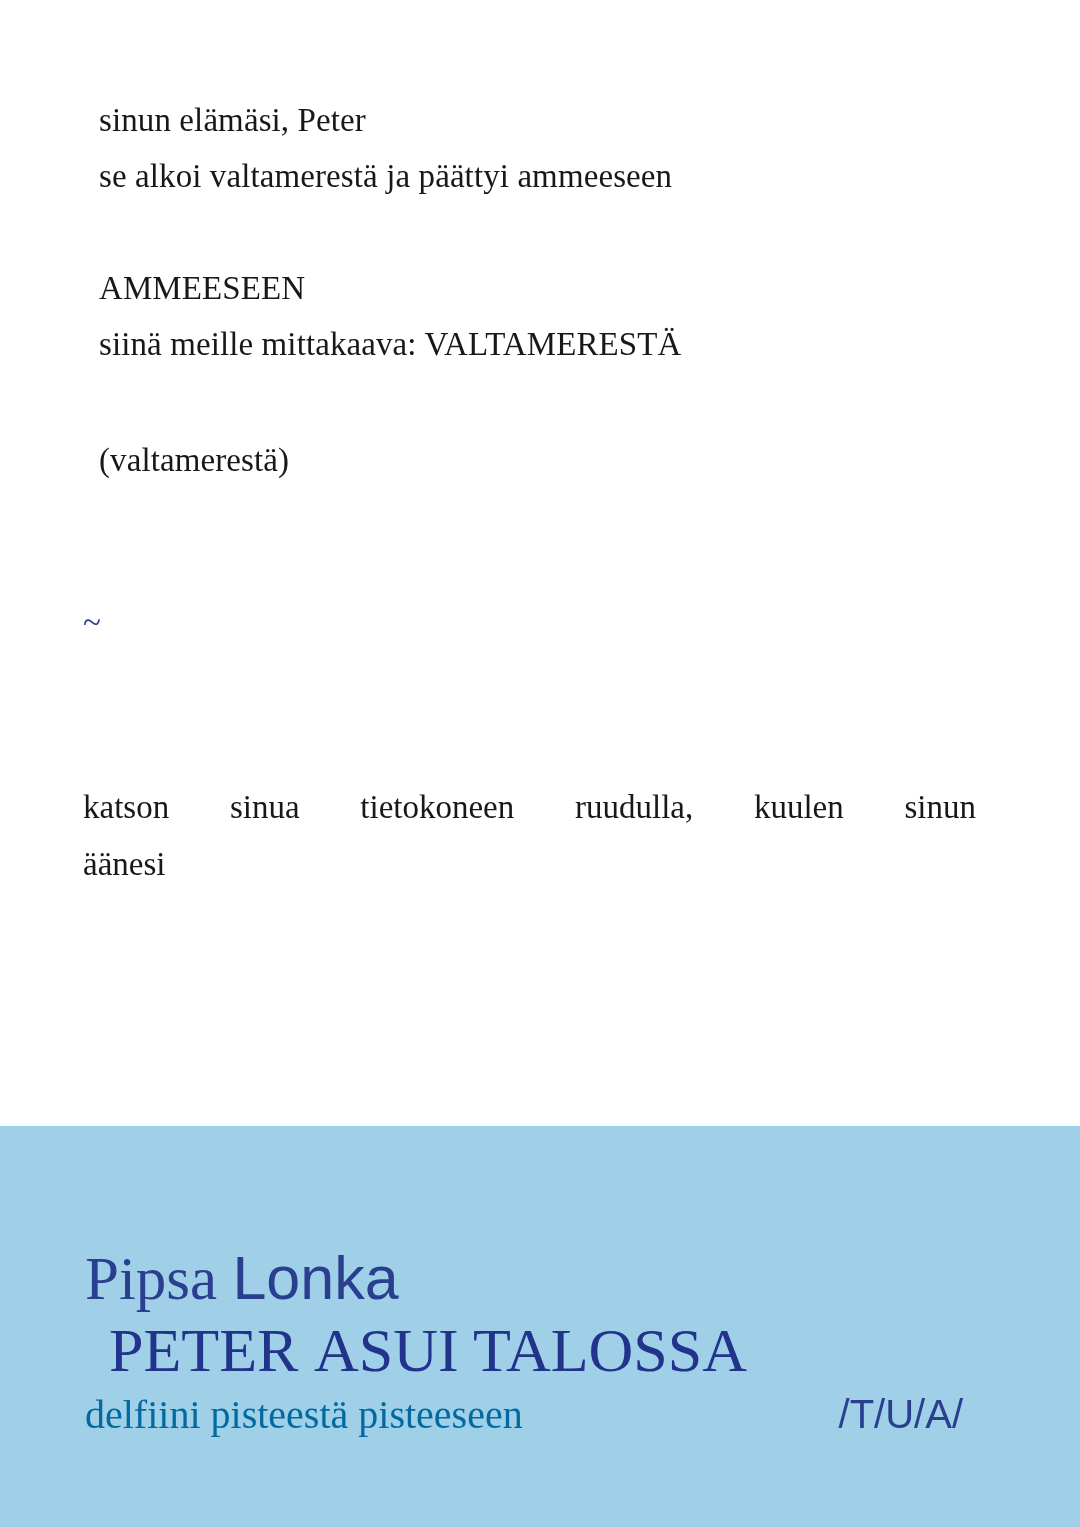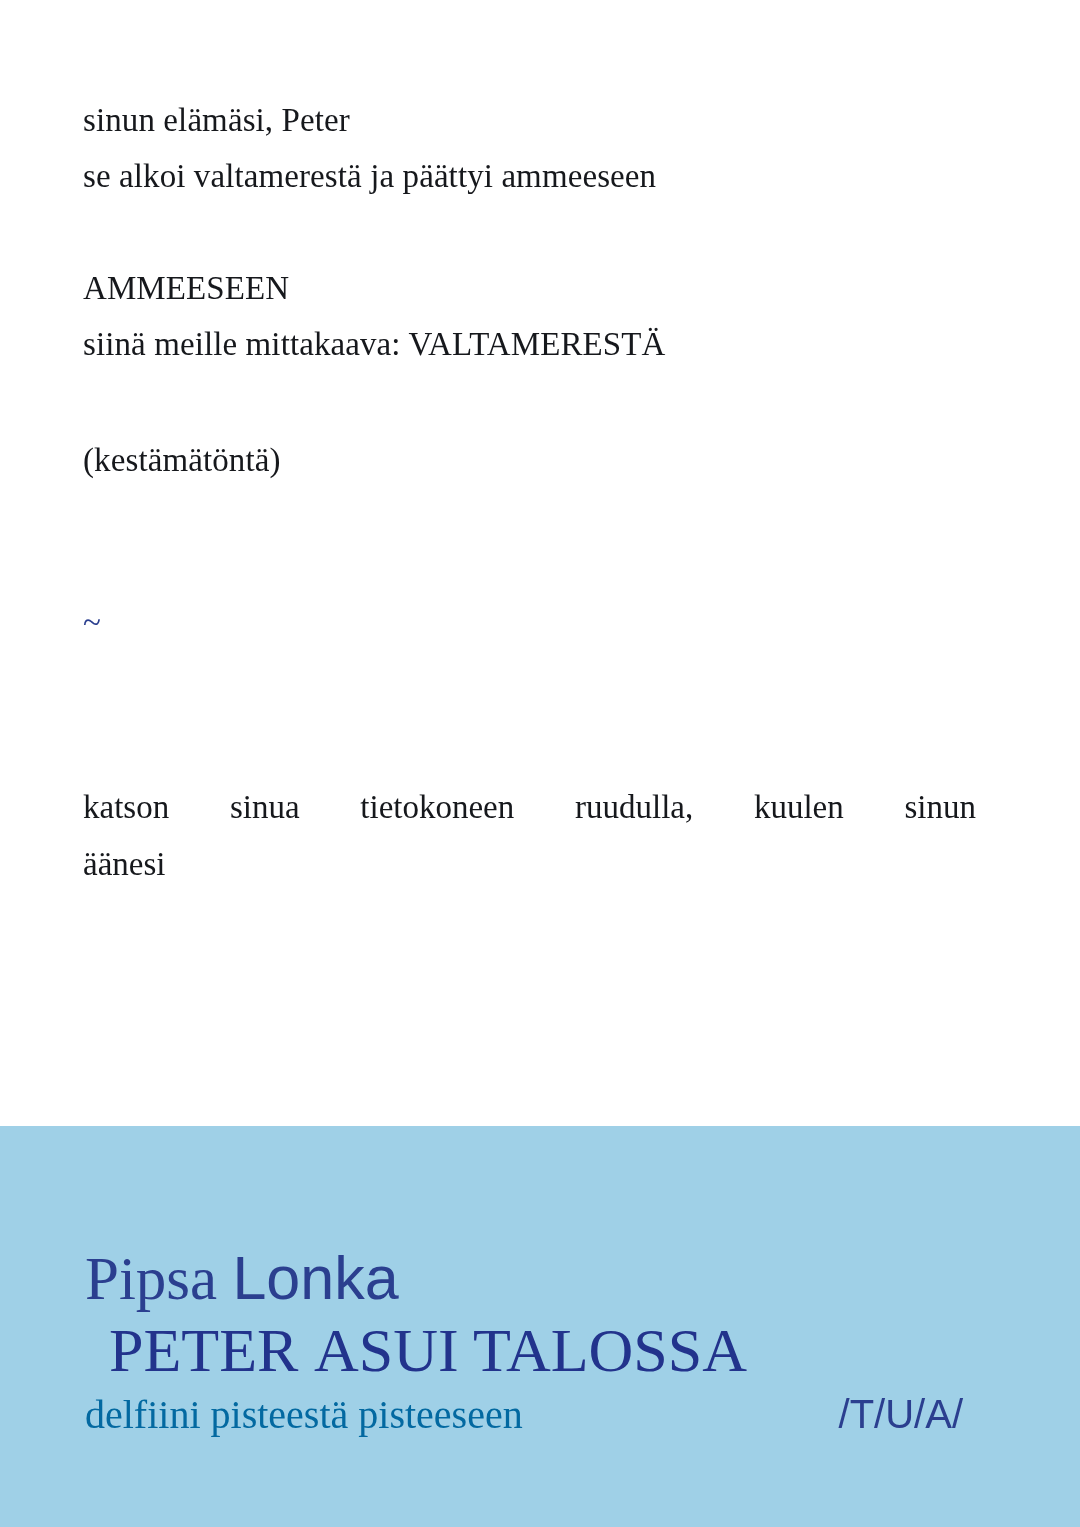--- a/index.html
+++ b/index.html
@@ -23,21 +23,21 @@
     left: 83px;
     top: 92px;
     width: 893px;
     color: #16181c;
   }
 
   .stanza {
     font-size: 33px;
     line-height: 1.70;
     letter-spacing: 0.1px;
-    margin: 0 0 0 0;
+    margin: 0 0 0 16px;
   }
 
   .stanza .line {
     display: block;
     white-space: pre-wrap;
   }
 
   .gap-sm { height: 56px; }
   .gap-md { height: 60px; }
   .gap-lg { height: 118px; }
@@ -168,21 +168,21 @@
     <div class="gap-sm"></div>
 
     <div class="stanza">
       <span class="line">AMMEESEEN</span>
       <span class="line">siinä meille mittakaava: VALTAMERESTÄ</span>
     </div>
 
     <div class="gap-md"></div>
 
     <div class="stanza">
-      <span class="line">(kestämätöntä)</span>
+      <span class="line">(valtamerestä)</span>
     </div>
 
     <div class="gap-lg"></div>
 
     <div class="tilde">~</div>
 
     <div class="gap-xl"></div>
 
     <div class="justified">
       <span class="l1">katson sinua tietokoneen ruudulla, kuulen sinun</span>

